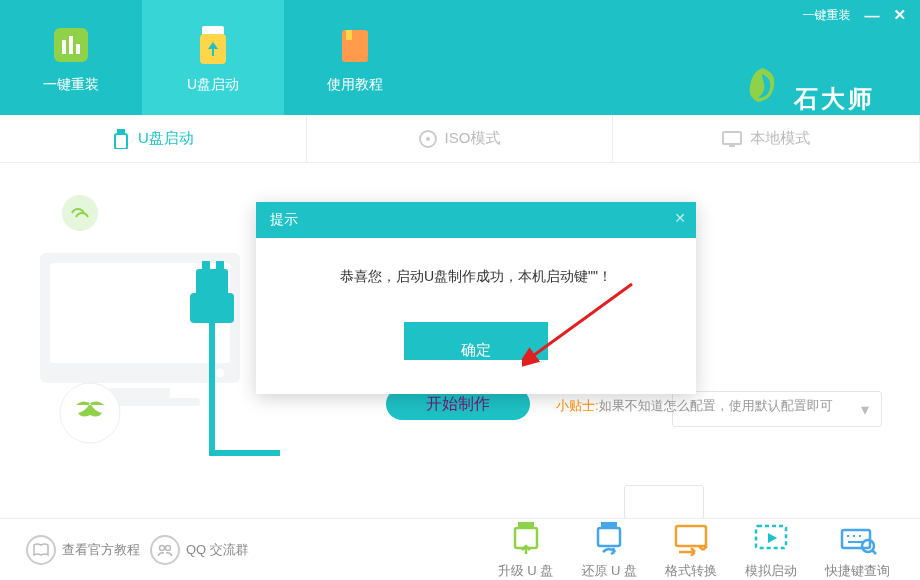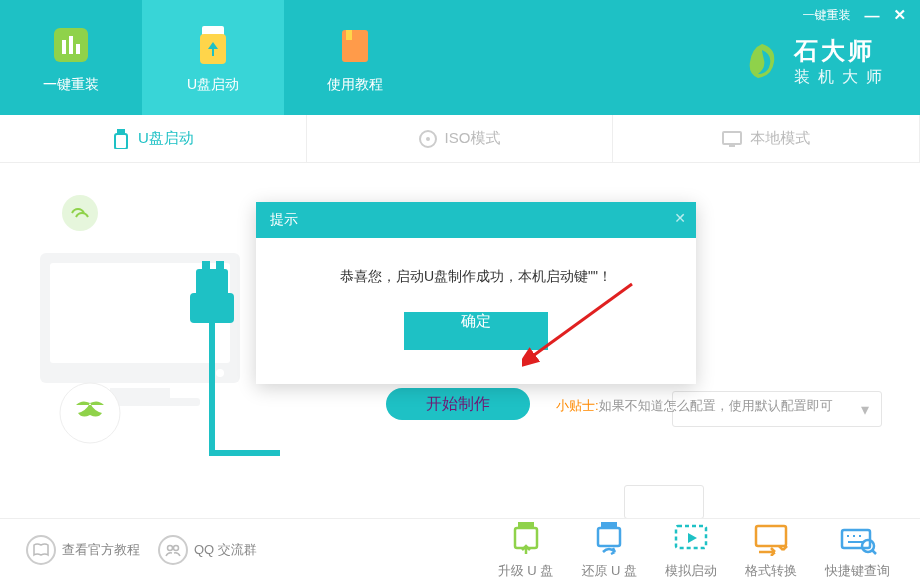--- a/index.html
+++ b/index.html
@@ -6,21 +6,21 @@
 body { width: 920px; height: 580px; background: #fff; position: relative; overflow: hidden; }
 
 .header { height: 115px; background: #1ec1c5; display: flex; align-items: stretch; position: relative; }
 .nav-item { width: 142px; display: flex; flex-direction: column; align-items: center; justify-content: center; color: #fff; font-size: 14px; cursor: pointer; gap: 8px; }
 .nav-item.active { background: #38d5d7; }
 .nav-icon { width: 46px; height: 46px; display: flex; align-items: center; justify-content: center; }
 
 .brand { position: absolute; right: 30px; top: 35px; display: flex; align-items: center; gap: 10px; }
 .brand-logo { width: 44px; height: 44px; }
 .brand-text { color: #fff; }
-.brand-title { font-size: 24px; font-weight: bold; letter-spacing: 3px; }
+.brand-title { font-size: 24px; font-weight: bold; letter-spacing: 3px; margin-top: 48px; }
 .brand-sub { font-size: 16px; letter-spacing: 8px; opacity: 0.9; }
 
 .top-right { position: absolute; right: 14px; top: 6px; display: flex; align-items: center; gap: 14px; color: #fff; font-size: 12px; }
 .win-btn { cursor: pointer; font-size: 15px; font-weight: bold; }
 
 .tabs { display: flex; height: 48px; border-bottom: 1px solid #eee; }
 .tab { flex: 1; display: flex; align-items: center; justify-content: center; gap: 8px; font-size: 15px; cursor: pointer; border-right: 1px solid #eee; }
 .tab.active { color: #1ec1c5; }
 .tab.inactive { color: #bbb; }
 
@@ -28,32 +28,32 @@
 .illustration { position: absolute; left: 20px; top: 30px; width: 260px; height: 320px; }
 
 .start-btn { position: absolute; left: 386px; top: 388px; width: 144px; height: 32px; background: #1ec1c5; color: #701a75; border-radius: 22px; display: flex; align-items: center; justify-content: center; font-size: 16px; cursor: pointer; }
 .tip { position: absolute; left: 556px; top: 397px; font-size: 13px; color: #999; }
 .tip-label { color: #ff8a00; }
 
 .dropdown-ghost { position: absolute; right: 38px; top: 228px; width: 210px; height: 36px; border: 1px solid #e5e5e5; border-radius: 3px; display: flex; align-items: center; justify-content: flex-end; padding-right: 12px; color: #bbb; }
 .input-ghost { position: absolute; right: 216px; top: 322px; width: 80px; height: 34px; border: 1px solid #e5e5e5; border-radius: 3px; }
 
 .footer { position: absolute; bottom: 0; left: 0; right: 0; height: 62px; display: flex; align-items: center; border-top: 1px solid #eee; }
-.footer-left { display: flex; gap: 18px; padding-left: 26px; }
+.footer-left { display: flex; gap: 10px; padding-left: 26px; }
 .footer-link { display: flex; align-items: center; gap: 6px; font-size: 13px; color: #888; cursor: pointer; }
 .round-icon { width: 30px; height: 30px; border: 2px solid #ccc; border-radius: 50%; display: flex; align-items: center; justify-content: center; }
 .footer-actions { margin-left: auto; display: flex; gap: 28px; padding-right: 30px; }
 .action { display: flex; flex-direction: column; align-items: center; gap: 6px; font-size: 13px; color: #888; cursor: pointer; }
 .action-icon { width: 40px; height: 36px; }
 
 .modal { position: absolute; left: 256px; top: 202px; width: 440px; background: #fff; box-shadow: 0 4px 18px rgba(0,0,0,0.18); z-index: 10; }
 .modal-header { height: 36px; background: #1ec1c5; color: #fff; display: flex; align-items: center; padding: 0 14px; font-size: 14px; position: relative; }
 .modal-close { position: absolute; right: 10px; top: 8px; color: rgba(255,255,255,0.7); cursor: pointer; font-size: 14px; }
 .modal-body { padding: 30px 20px 20px; text-align: center; font-size: 14px; color: #333; }
-.modal-btn { width: 144px; height: 38px; background: #1ec1c5; color: #fff; margin: 26px auto 14px; display: flex; align-items: flex-start; justify-content: center; font-size: 15px; cursor: pointer; }
+.modal-btn { width: 144px; height: 38px; background: #1ec1c5; color: #fff; margin: 36px auto 14px; display: flex; align-items: flex-end; justify-content: center; font-size: 15px; cursor: pointer; }
 
 .arrow { position: absolute; left: 522px; top: 276px; z-index: 20; pointer-events: none; }
 </style>
 </head>
 <body>
 
 <div class="header">
   <div class="nav-item">
     <div class="nav-icon">
       <svg viewBox="0 0 46 46" width="46" height="46">
@@ -196,31 +196,31 @@
     <div class="action">
       <svg class="action-icon" viewBox="0 0 40 36">
           <rect x="12" y="2" width="16" height="6" fill="#46a6e8"></rect>
           <rect x="9" y="8" width="22" height="18" rx="2" fill="none" stroke="#46a6e8" stroke-width="2.5"></rect>
           <path d="M14 32 Q20 26 26 32 M26 32 L24 28 M26 32 L22 34" fill="none" stroke="#46a6e8" stroke-width="2.5"></path>
         </svg>
       <span>还原 U 盘</span>
     </div>
     <div class="action">
       <svg class="action-icon" viewBox="0 0 40 36">
+          <rect x="5" y="6" width="30" height="20" rx="2" fill="none" stroke="#f0a030" stroke-width="2.5"></rect>
+          <path d="M8 32 H24 M24 32 L20 28 M24 32 L20 36 M32 30 L28 26 M32 30 L36 26" fill="none" stroke="#f0a030" stroke-width="2.5"></path>
+        </svg>
+      <span>格式转换</span>
+    </div>
+    <div class="action">
+      <svg class="action-icon" viewBox="0 0 40 36">
           <rect x="5" y="6" width="30" height="22" rx="2" fill="none" stroke="#1ec1c5" stroke-width="2.5" stroke-dasharray="4 3"></rect>
           <path d="M17 13 L26 18 L17 23 Z" fill="#1ec1c5"></path>
         </svg>
       <span>模拟启动</span>
-    </div>
-    <div class="action">
-      <svg class="action-icon" viewBox="0 0 40 36">
-          <rect x="5" y="6" width="30" height="20" rx="2" fill="none" stroke="#f0a030" stroke-width="2.5"></rect>
-          <path d="M8 32 H24 M24 32 L20 28 M24 32 L20 36 M32 30 L28 26 M32 30 L36 26" fill="none" stroke="#f0a030" stroke-width="2.5"></path>
-        </svg>
-      <span>格式转换</span>
     </div>
     <div class="action">
       <svg class="action-icon" viewBox="0 0 40 36">
           <rect x="4" y="10" width="28" height="18" rx="2" fill="none" stroke="#46a6e8" stroke-width="2.5"></rect>
           <line x1="9" y1="16" x2="11" y2="16" stroke="#46a6e8" stroke-width="2"></line>
           <line x1="15" y1="16" x2="17" y2="16" stroke="#46a6e8" stroke-width="2"></line>
           <line x1="21" y1="16" x2="23" y2="16" stroke="#46a6e8" stroke-width="2"></line>
           <line x1="10" y1="22" x2="26" y2="22" stroke="#46a6e8" stroke-width="2"></line>
           <circle cx="30" cy="26" r="6" fill="none" stroke="#46a6e8" stroke-width="2.5"></circle>
           <line x1="34" y1="30" x2="38" y2="34" stroke="#46a6e8" stroke-width="2.5"></line>

